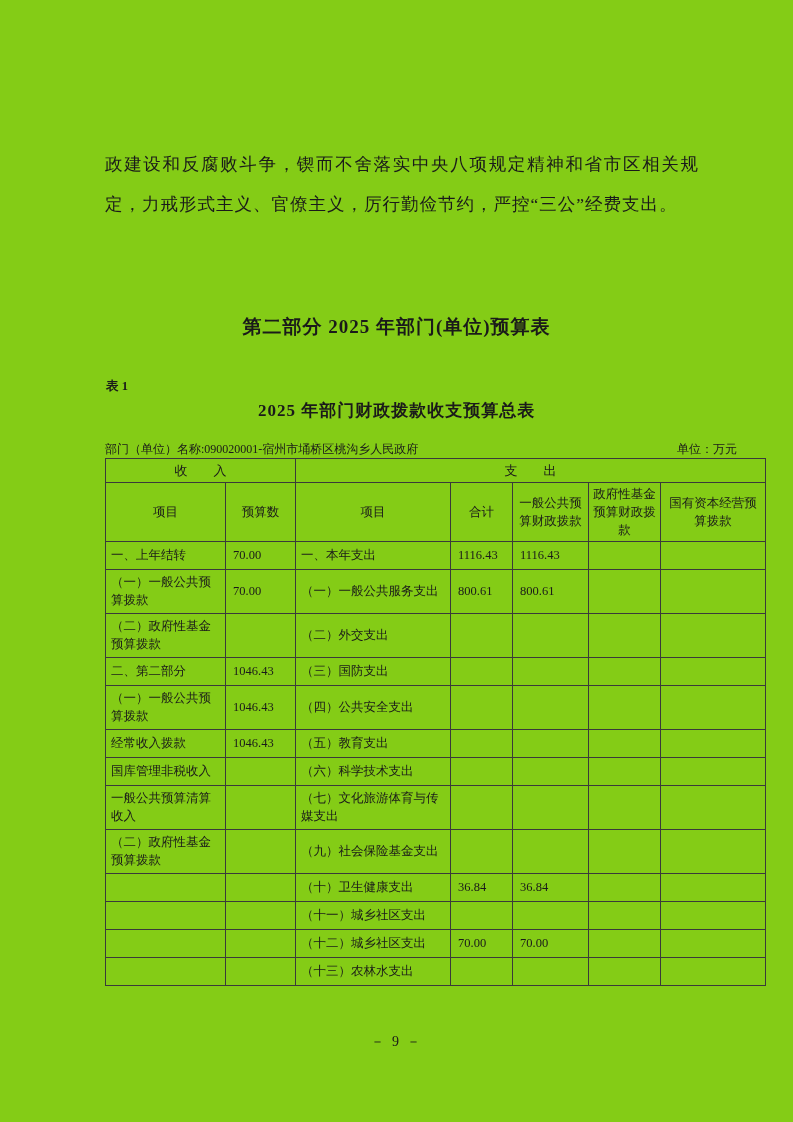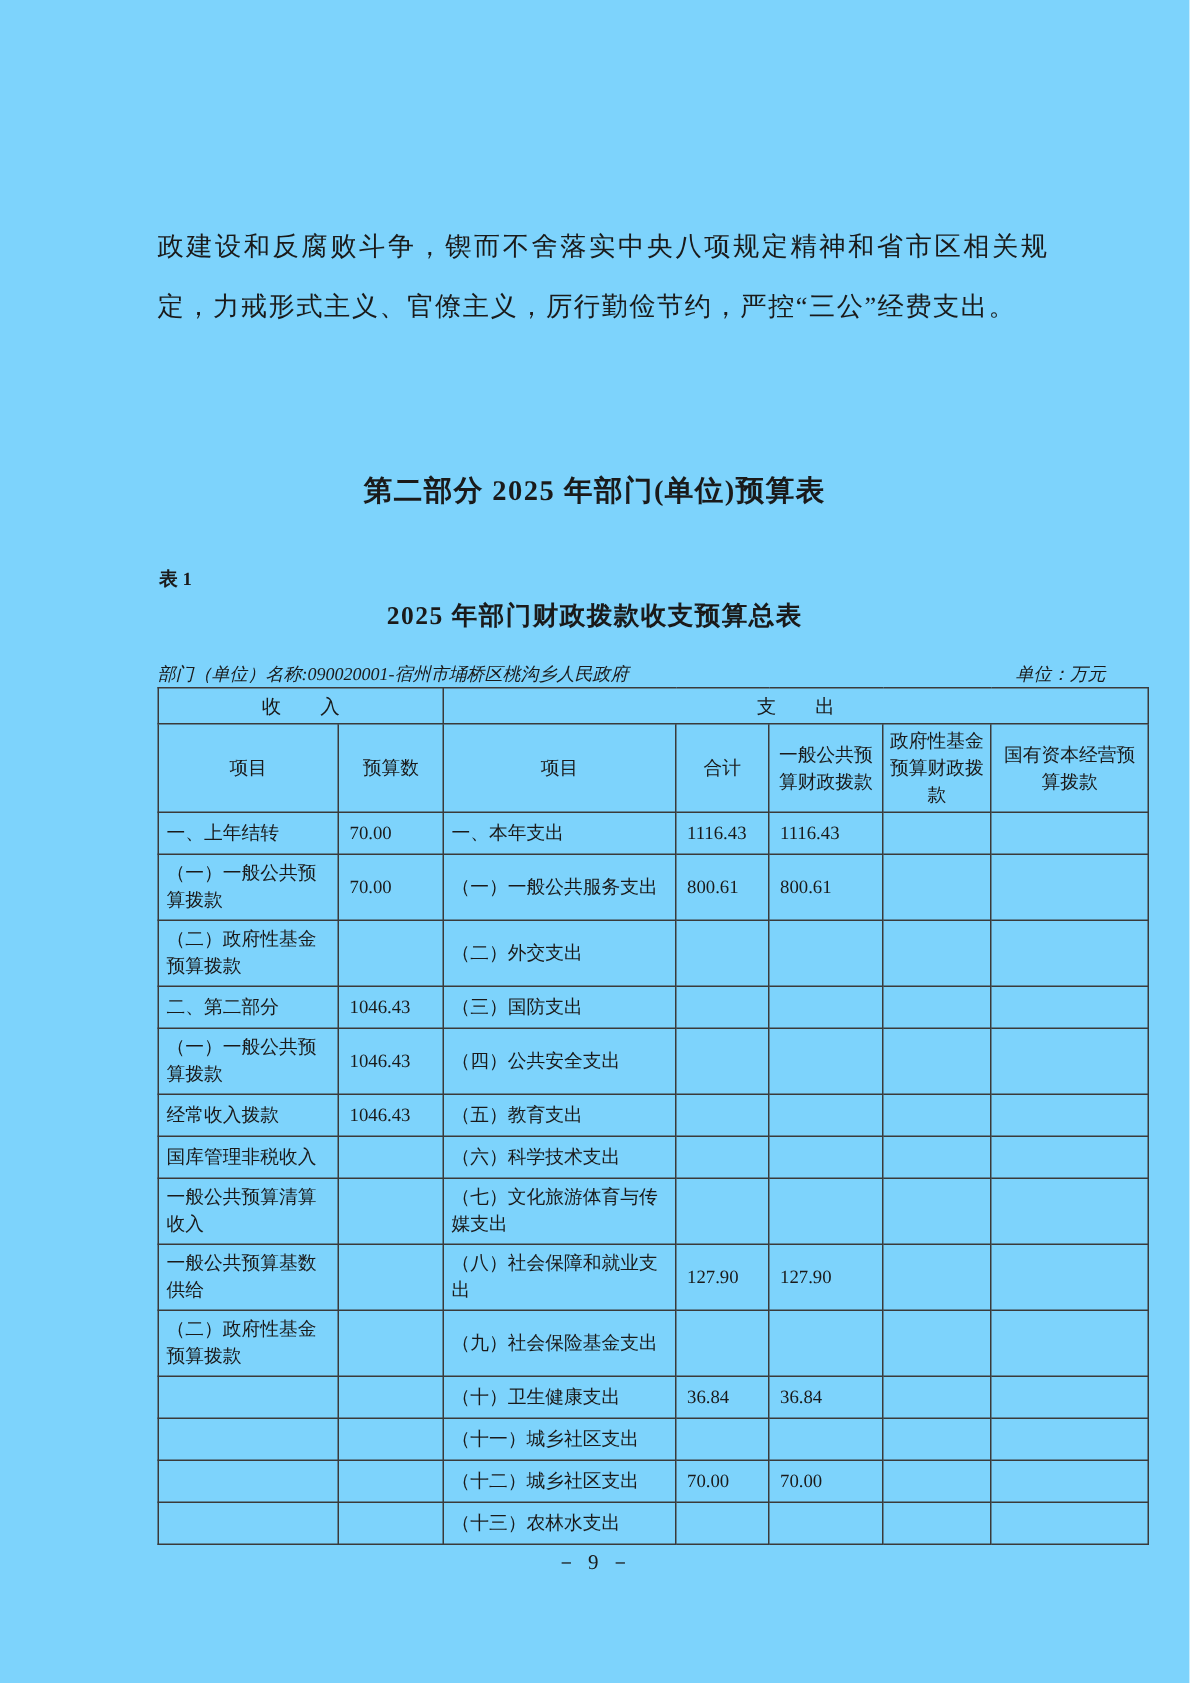--- a/index.html
+++ b/index.html
@@ -2,21 +2,21 @@
 <html><head>
 <meta charset="utf-8">
 <style>
   * { margin:0; padding:0; box-sizing:border-box; }
   html,body { background:#ffffff; }
   body {
     width:793px; height:1122px; position:relative;
     font-family:"Liberation Serif", serif;
     color:#1a1a1a;
   }
-  .page { position:absolute; inset:0; background:#7dd3fc; }
+  .page { position:absolute; inset:0; background:#84cc16; }
 
   .body-text {
     position:absolute; left:105px; top:144px; width:594px;
     font-size:17.5px; line-height:40px;
     text-align:justify; letter-spacing:1px;
   }
 
   .section-heading {
     position:absolute; left:0; top:314px; width:100%;
     text-align:center; font-size:19px; font-weight:bold;
@@ -32,21 +32,20 @@
   .table-title {
     position:absolute; left:0; top:399px; width:100%;
     text-align:center; font-size:17px; font-weight:bold;
     letter-spacing:1px;
   }
 
   .table-meta {
     position:absolute; left:105px; top:441px; width:660px;
     display:flex; justify-content:space-between; align-items:flex-start;
     font-size:12px;
-    font-style:italic;
   }
   .table-meta .unit { padding-right:28px; }
 
   table.budget {
     position:absolute; left:105px; top:458px; width:660px;
     border-collapse:collapse; table-layout:fixed;
     font-size:12.5px;
   }
   table.budget th, table.budget td {
     border:1px solid #3a3a3a;
@@ -176,29 +175,20 @@
       <tr>
         <td class="c-item">一般公共预算清算收入</td>
         <td class="c-num"></td>
         <td class="c-item">（七）文化旅游体育与传媒支出</td>
         <td class="c-num"></td>
         <td class="c-num"></td>
         <td class="c-num"></td>
         <td class="c-num"></td>
       </tr>
       <tr>
-        <td class="c-item">一般公共预算基数供给</td>
-        <td class="c-num"></td>
-        <td class="c-item">（八）社会保障和就业支出</td>
-        <td class="c-num">127.90</td>
-        <td class="c-num">127.90</td>
-        <td class="c-num"></td>
-        <td class="c-num"></td>
-      </tr>
-      <tr>
         <td class="c-item">（二）政府性基金预算拨款</td>
         <td class="c-num"></td>
         <td class="c-item">（九）社会保险基金支出</td>
         <td class="c-num"></td>
         <td class="c-num"></td>
         <td class="c-num"></td>
         <td class="c-num"></td>
       </tr>
       <tr>
         <td class="c-item"></td>

